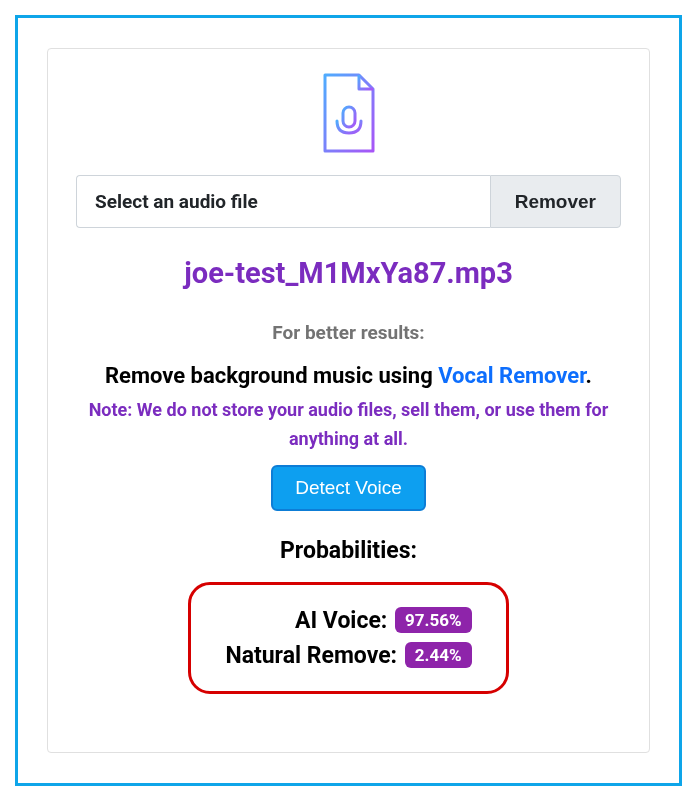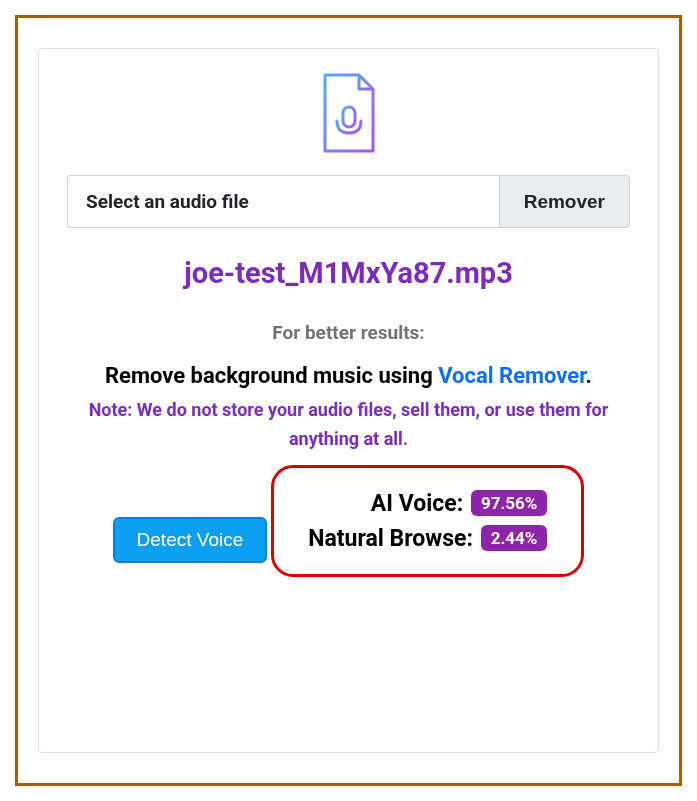--- a/index.html
+++ b/index.html
@@ -8,24 +8,24 @@
       padding: 0;
     }
     body {
       font-family: -apple-system, BlinkMacSystemFont, "Segoe UI", Roboto, "Helvetica Neue", Arial, sans-serif;
       background: #fff;
       width: 697px;
       height: 801px;
       padding: 15px;
     }
     .outer-frame {
-      border: 3px solid #a16207;
+      border: 3px solid #0ea5e9;
       width: 100%;
       height: 100%;
-      padding: 30px 20px;
+      padding: 30px 29px;
     }
     .inner-card {
       border: 1px solid #e0e0e0;
       border-radius: 4px;
       padding: 24px 28px 32px 28px;
       text-align: center;
       height: 100%;
     }
     .upload-icon {
       display: inline-block;
@@ -171,26 +171,27 @@
     <div class="instructions">
       <div class="instruction-heading">For better results:</div>
       <div class="instruction-line">
         <span>Remove background music using </span><span class="instruction-link">Vocal Remover</span><span>.</span>
       </div>
       <div class="instruction-note">Note: We do not store your audio files, sell them, or use them for anything at all.</div>
     </div>
 
     <button class="detect-button">Detect Voice</button>
 
+    <div class="probabilities-heading">Probabilities:</div>
 
     <div class="results-box">
       <div class="result-row">
         <span class="result-label">AI Voice:</span>
         <span class="result-badge">97.56%</span>
       </div>
       <div class="result-row">
-        <span class="result-label">Natural Browse:</span>
+        <span class="result-label">Natural Remove:</span>
         <span class="result-badge">2.44%</span>
       </div>
     </div>
 
   </div>
 </div>
 
 </body></html>

